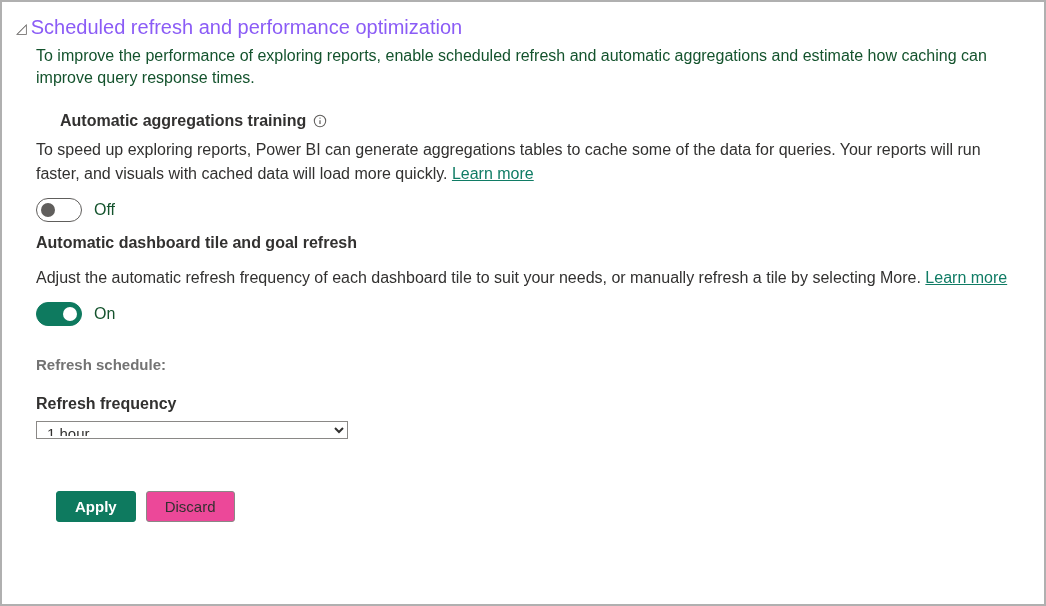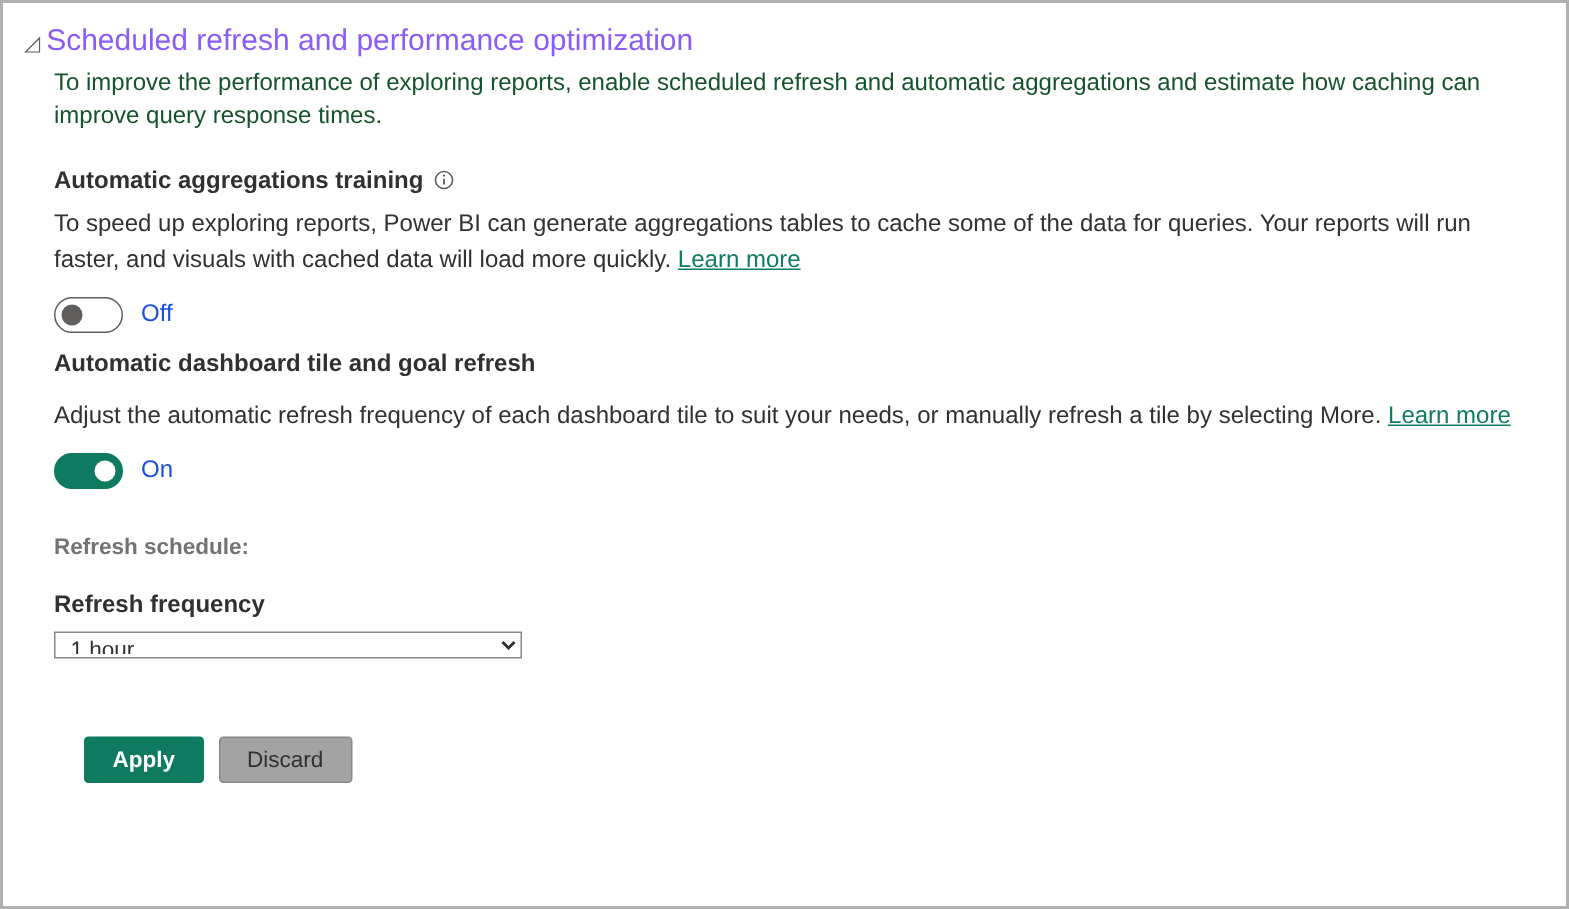--- a/index.html
+++ b/index.html
@@ -33,23 +33,24 @@
       padding-left: 20px;
     }
     .section-desc {
       font-size: 16px;
       color: #14532d;
       line-height: 1.4;
       margin-bottom: 22px;
     }
     .subsection-header {
       display: flex;
-      align-items: flex-start;
+      align-items: center;
       gap: 6px;
       margin-bottom: 8px;
+      margin-left: 24px;
     }
     .subsection-title {
       font-size: 16px;
       font-weight: 600;
       color: #323130;
     }
     .info-icon {
       display: inline-flex;
       align-items: center;
       justify-content: center;
@@ -102,21 +103,21 @@
     .toggle.off .toggle-knob {
       left: 4px;
       background: #605e5c;
     }
     .toggle.on .toggle-knob {
       right: 4px;
       background: #fff;
     }
     .toggle-label {
       font-size: 16px;
-      color: #1d4ed8;
+      color: #14532d;
     }
     .subsection-title-plain {
       font-size: 16px;
       font-weight: 600;
       color: #323130;
       margin-bottom: 14px;
     }
     .schedule-label {
       font-size: 15px;
       font-weight: 600;
@@ -155,21 +156,21 @@
       border: 1px solid transparent;
     }
     .btn-primary {
       background: #0e7a5f;
       color: #fff;
       font-weight: 600;
       border-color: #0e7a5f;
       margin-left: 20px;
     }
     .btn-secondary {
-      background: #a3a3a3;
+      background: #ec4899;
       color: #323130;
       border-color: #8a8886;
     }
   </style>
 </head>
 <body>
 
 <div class="section-header">
   <span class="expand-icon">◿</span>
   <span class="section-title">Scheduled refresh and performance optimization</span>

